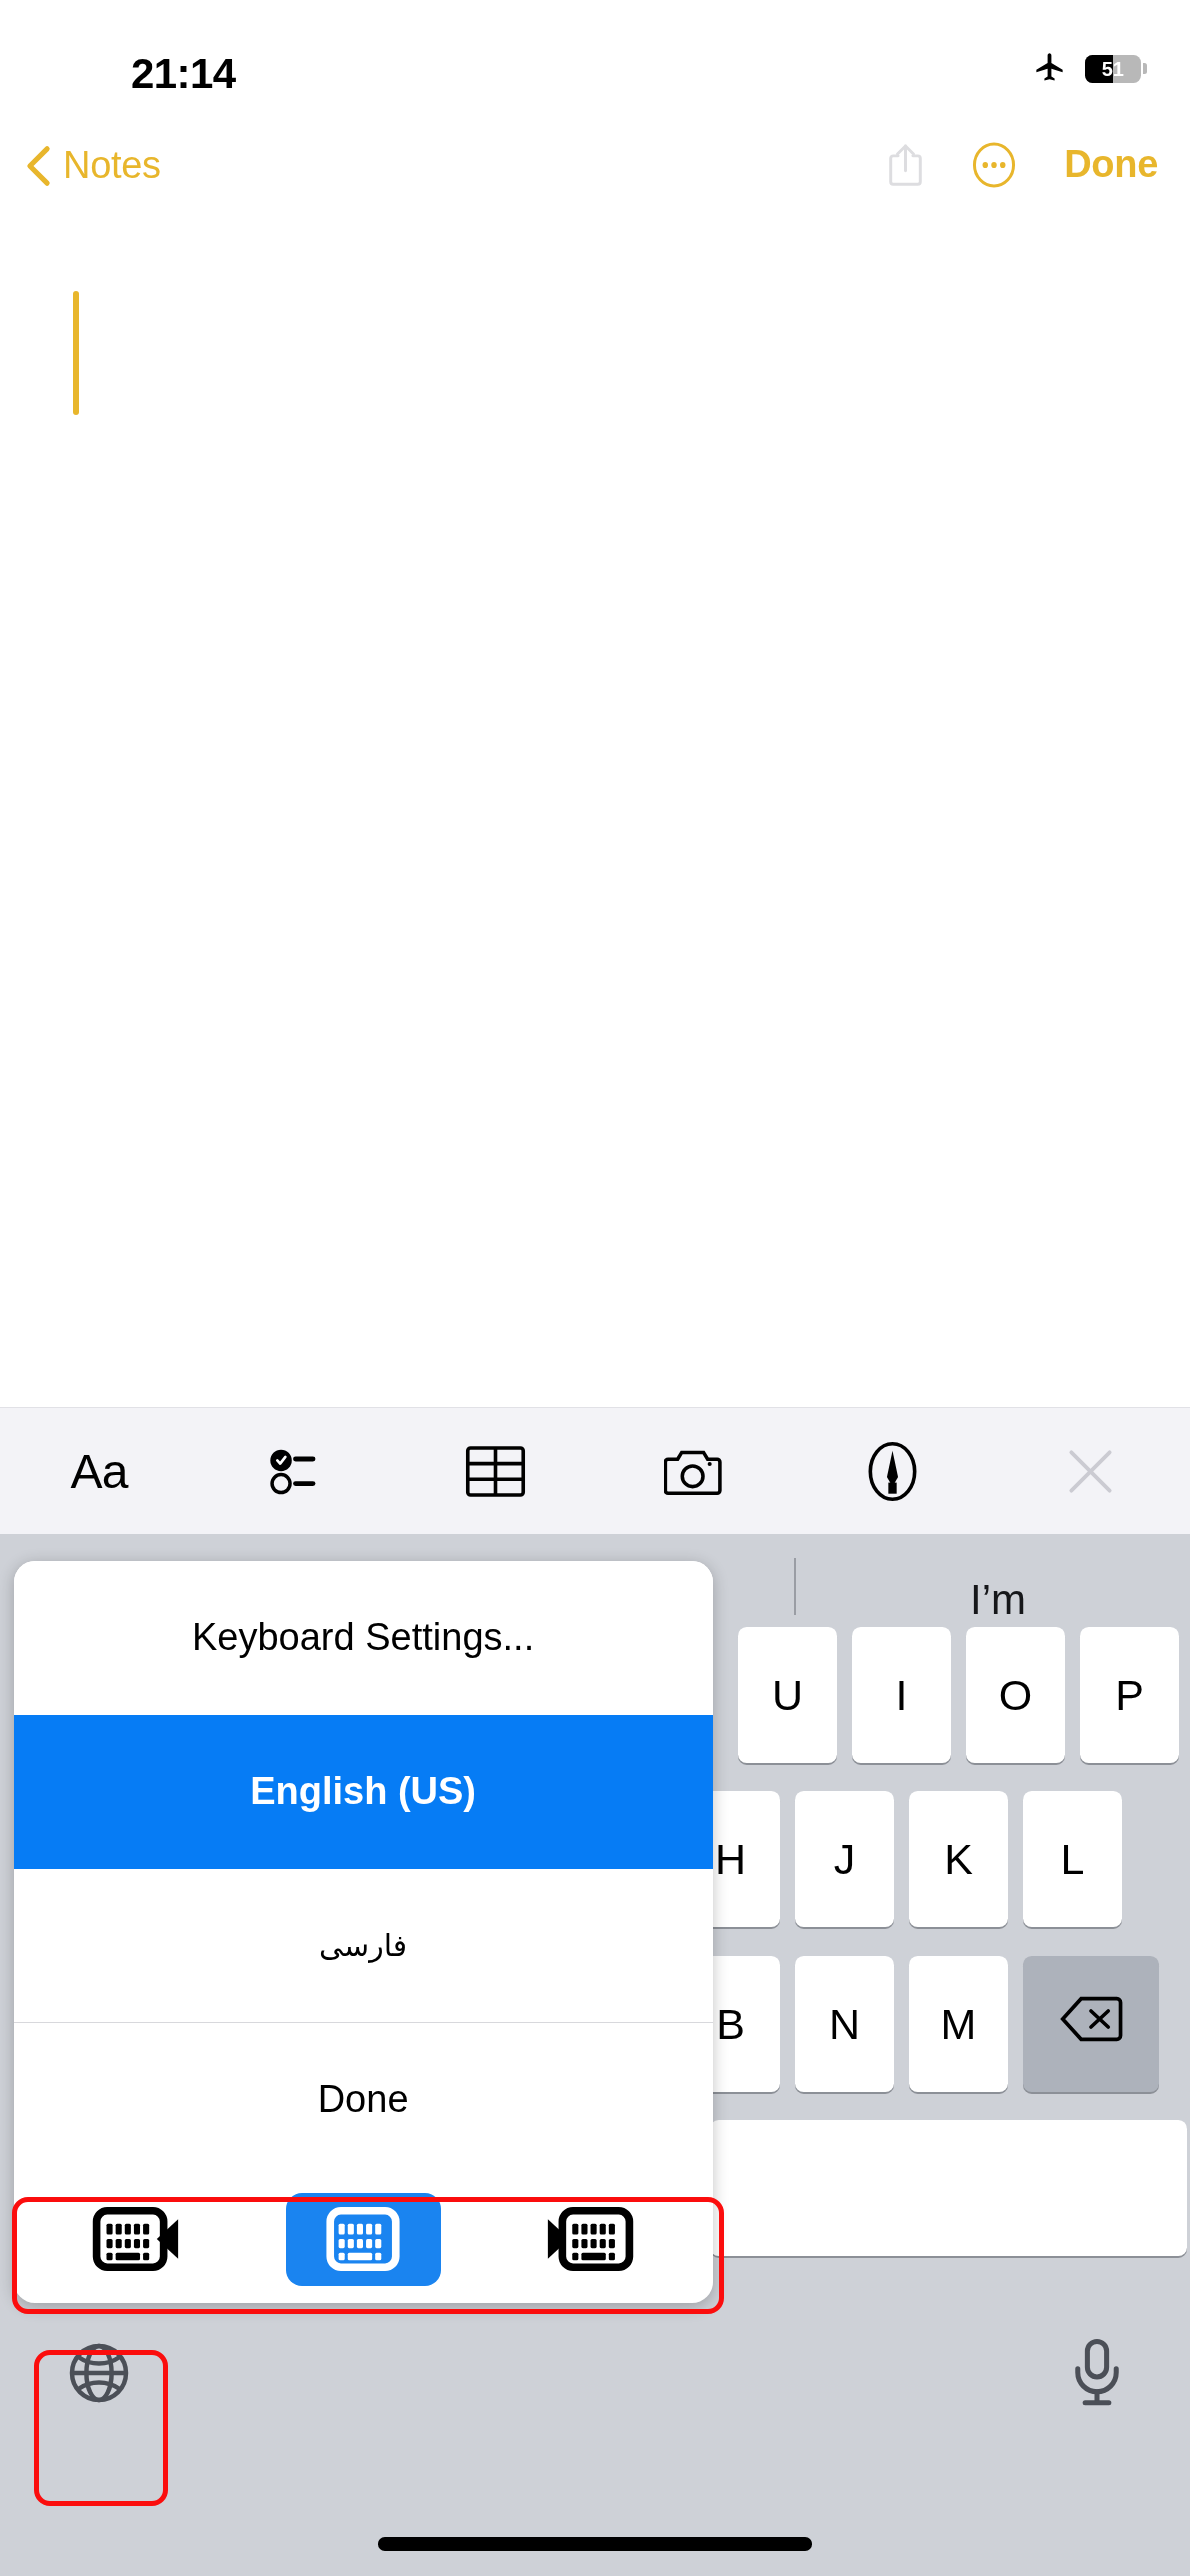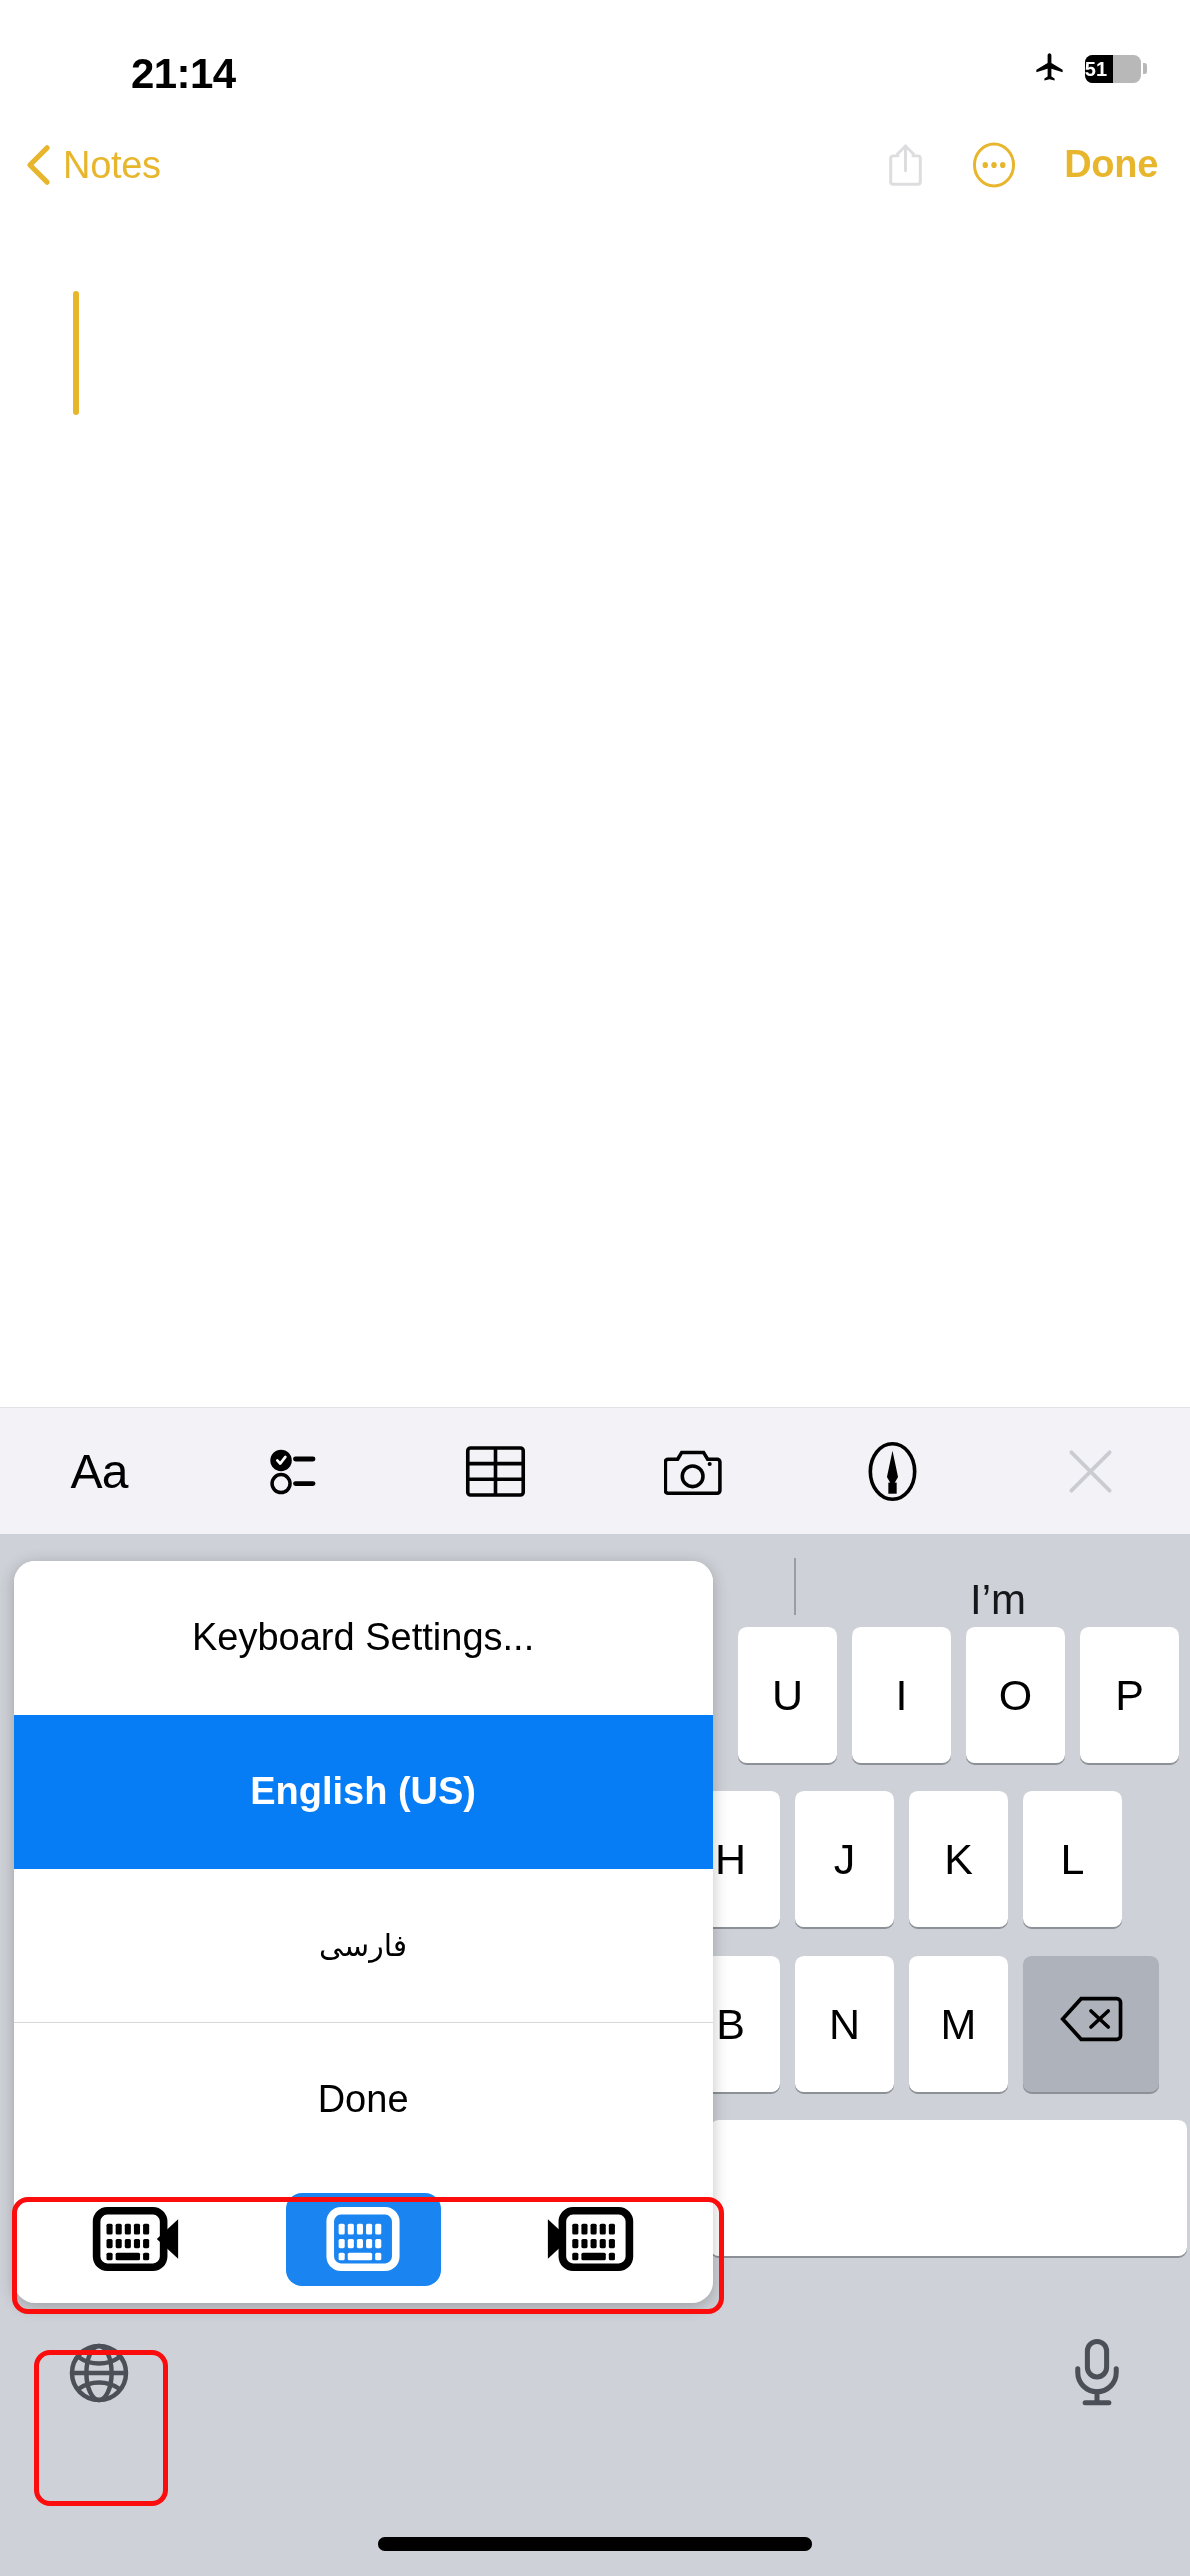--- a/index.html
+++ b/index.html
@@ -54,20 +54,21 @@
   .battery-fill {
     position: absolute;
     left: 0; top: 0; bottom: 0;
     width: 51%;
     background: #000000;
   }
   .battery-label {
     position: relative;
     z-index: 2;
     width: 100%;
+    text-align: center;
     font-size: 20px;
     font-weight: bold;
     color: #ffffff;
     line-height: 28px;
   }
   .battery-wrap { display: flex; align-items: center; }
   .battery-cap {
     width: 4.3px; height: 11px;
     background: #b8b8b8;
     border-radius: 0 2.5px 2.5px 0;
@@ -78,21 +79,21 @@
   .nav-bar {
     position: absolute;
     left: 0; top: 133px;
     width: 1190px; height: 84px;
     background: #ffffff;
   }
   .nav-back {
     position: absolute;
     left: 25px; top: 11px;
     display: flex;
-    align-items: flex-start;
+    align-items: flex-end;
     gap: 11px;
   }
   .chev-back { width: 27px; height: 42px; display:block; }
   .nav-back-label {
     font-size: 38px;
     color: #e8b62c;
     letter-spacing: -0.3px;
   }
   .nav-right {
     position: absolute;

